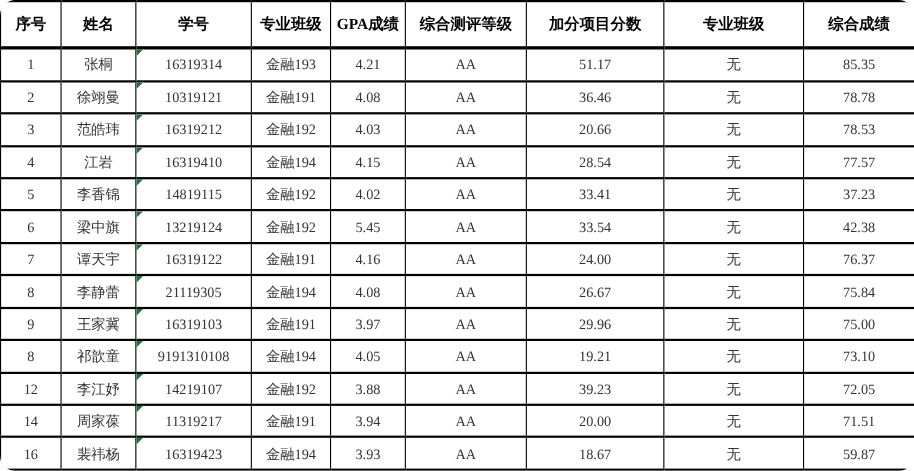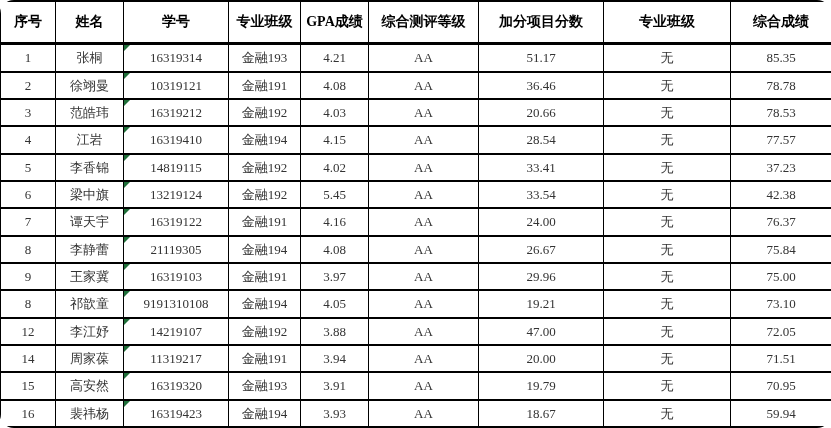--- a/index.html
+++ b/index.html
@@ -178,52 +178,41 @@
           <td>无</td>
           <td>73.10</td>
         </tr>
         <tr>
           <td>12</td>
           <td>李江妤</td>
           <td><span class="corner-marker"></span>14219107</td>
           <td>金融192</td>
           <td>3.88</td>
           <td>AA</td>
-          <td>47.00</td>
+          <td>39.23</td>
           <td>无</td>
           <td>72.05</td>
         </tr>
         <tr>
           <td>14</td>
           <td>周家葆</td>
           <td><span class="corner-marker"></span>11319217</td>
           <td>金融191</td>
           <td>3.94</td>
           <td>AA</td>
           <td>20.00</td>
           <td>无</td>
           <td>71.51</td>
         </tr>
         <tr>
-          <td>15</td>
-          <td>高安然</td>
-          <td><span class="corner-marker"></span>16319320</td>
-          <td>金融193</td>
-          <td>3.91</td>
-          <td>AA</td>
-          <td>19.79</td>
-          <td>无</td>
-          <td>70.95</td>
-        </tr>
-        <tr>
           <td>16</td>
           <td>裴祎杨</td>
           <td><span class="corner-marker"></span>16319423</td>
           <td>金融194</td>
           <td>3.93</td>
           <td>AA</td>
           <td>18.67</td>
           <td>无</td>
-          <td>59.94</td>
+          <td>59.87</td>
         </tr>
       </tbody>
   </table>
 </div>
 
 </body></html>

